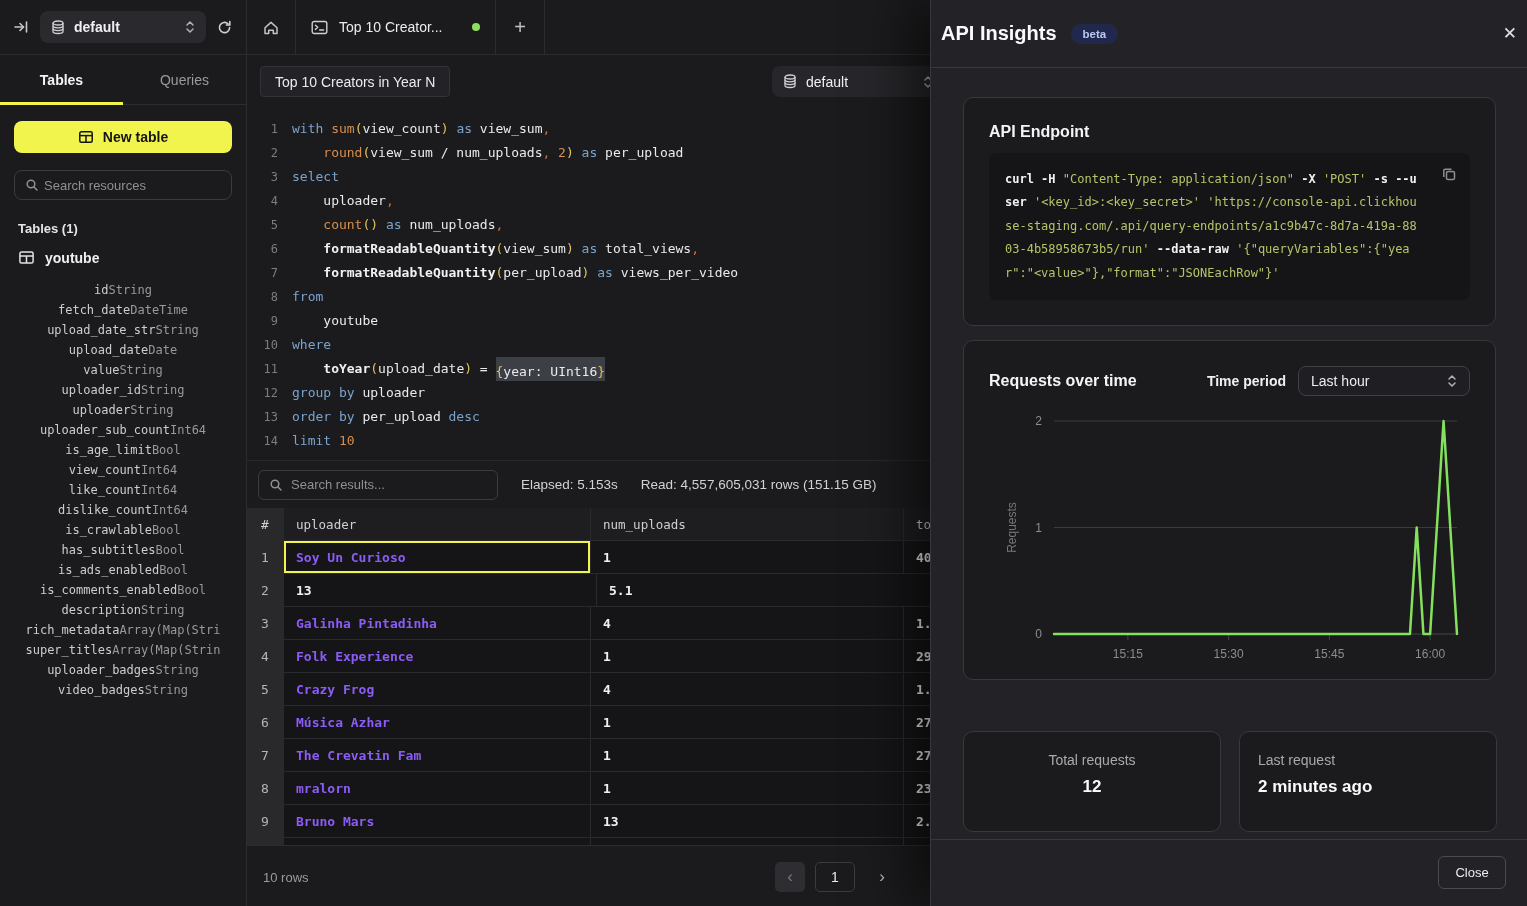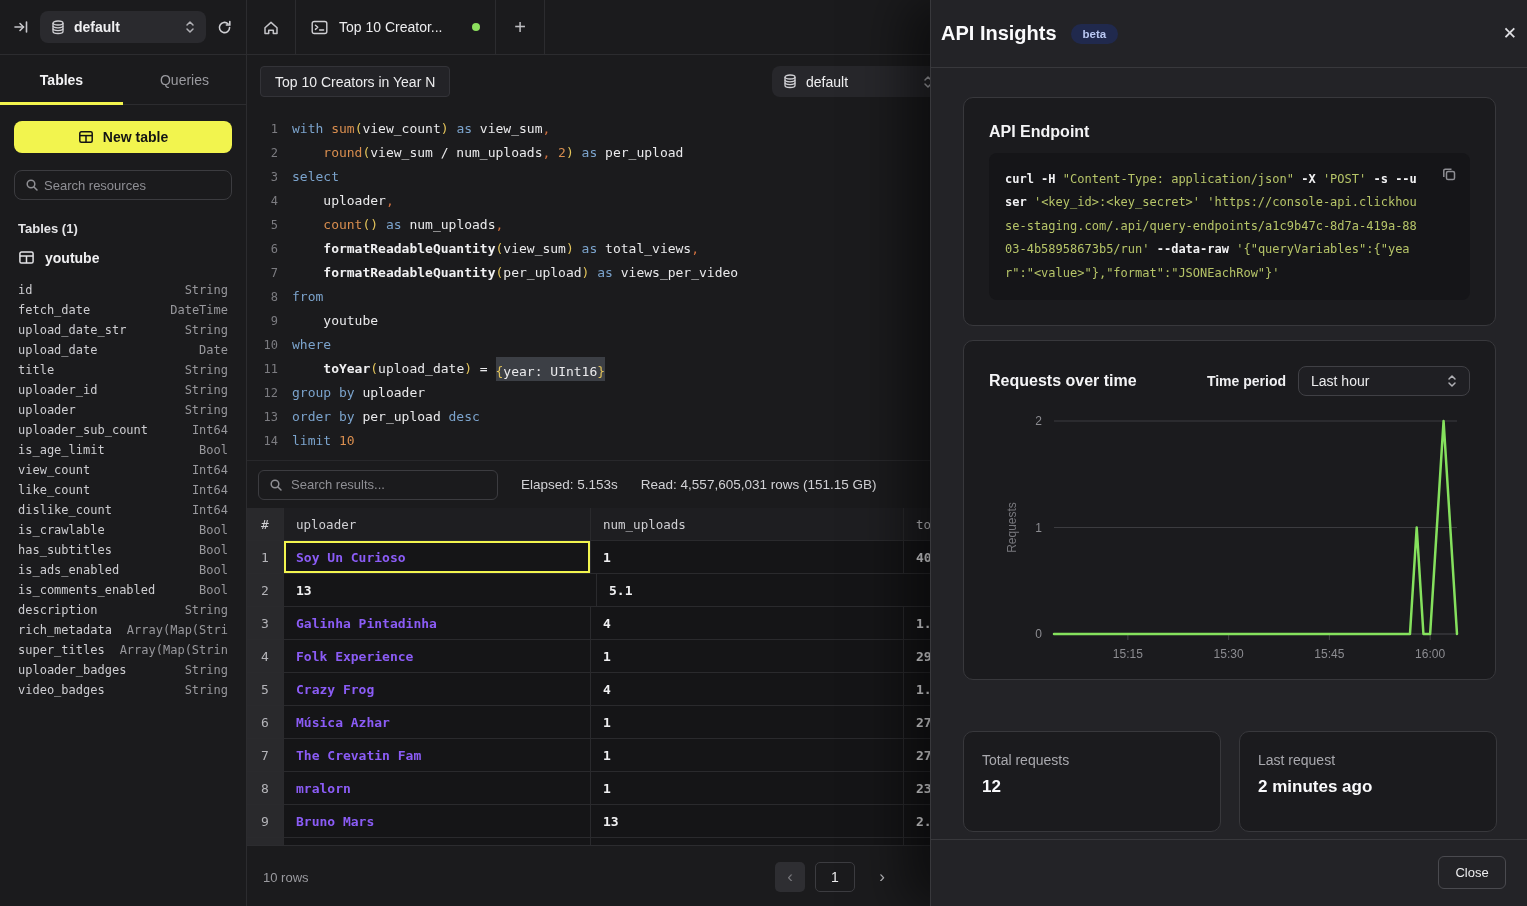--- a/index.html
+++ b/index.html
@@ -37,21 +37,21 @@
     display:flex; align-items:center; justify-content:center; gap:9px; cursor:pointer; }
   .search-box { margin-top:17px; height:30px; border:1px solid #3c3c40; border-radius:8px;
     display:flex; align-items:center; gap:5px; padding:0 10px; color:#8f8f94; }
   .search-box input { flex:1; background:transparent; border:none; outline:none;
     color:#d8d8db; font-family:inherit; font-size:13px; }
   .search-box input::placeholder { color:#8f8f94; }
   .tables-label { margin:21px 0 0 4px; font-size:13px; font-weight:bold; color:#e4e4e7; }
   .table-item { display:flex; align-items:center; gap:10px; margin:13px 0 0 4px;
     font-size:14px; font-weight:bold; color:#f0f0f2; cursor:pointer; }
   #schema-list { margin-top:14px; font-family:"DejaVu Sans Mono", monospace; font-size:12px; }
-  .schema-row { display:flex; justify-content:space-between; align-items:center;
+  .schema-row { display:flex; justify-content:center; align-items:center;
     height:20px; padding:0 4px; }
   .schema-row .f { color:#cdcdd1; }
   .schema-row .t { color:#98989d; }
 
   
   .main-tabs { position:absolute; left:247px; top:0; right:0; height:55px;
     border-bottom:1px solid #2c2c2f; display:flex; }
   .home-cell { width:49px; border-right:1px solid #2c2c2f; display:flex;
     align-items:center; justify-content:center; color:#c4c4c8; cursor:pointer; }
   .query-tab { width:200px; border-right:1px solid #2c2c2f; display:flex;
@@ -140,21 +140,21 @@
   .copy-btn { position:absolute; right:13px; top:13px; color:#8e8e93; cursor:pointer; }
   .requests-card { top:340px; height:340px; }
   .req-head { display:flex; align-items:center; }
   .tp-label { margin-left:auto; font-size:14px; font-weight:bold; color:#f0f0f2; }
   .tp-select { margin-left:12px; width:172px; height:30px; background:#1f1f23;
     border:1px solid #404045; border-radius:8px; display:flex; align-items:center;
     padding:0 12px; gap:8px; font-size:14px; color:#ececee; cursor:pointer; }
   .tp-select .lbl { flex:1; }
   #chart-svg { position:absolute; left:0; top:48px; }
   .stat-card { top:731px; height:101px; padding:20px 18px; }
-  .stat-a { width:258px; }
+  .stat-a { width:258px;text-align:center; }
   .stat-b { left:308px; width:258px; }
   .stat-label { font-size:14px; color:#a9a9ae; }
   .stat-value { margin-top:9px; font-size:17px; font-weight:bold; color:#fafafc; }
   .panel-footer-line { position:absolute; left:0; right:0; top:839px; border-top:1px solid #38383c; }
   .close-btn { position:absolute; left:507px; top:856px; width:68px; height:33px;
     background:transparent; border:1px solid #4a4a4f; border-radius:6px; color:#ececee;
     font-family:inherit; font-size:13px; cursor:pointer; }
 </style>
 </head>
 <body>
@@ -241,21 +241,21 @@
         </div>
         <div class="schema-row">
           <span class="f">upload_date_str</span>
           <span class="t">String</span>
         </div>
         <div class="schema-row">
           <span class="f">upload_date</span>
           <span class="t">Date</span>
         </div>
         <div class="schema-row">
-          <span class="f">title</span>
+          <span class="f">value</span>
           <span class="t">String</span>
         </div>
         <div class="schema-row">
           <span class="f">uploader_id</span>
           <span class="t">String</span>
         </div>
         <div class="schema-row">
           <span class="f">uploader</span>
           <span class="t">String</span>
         </div>

